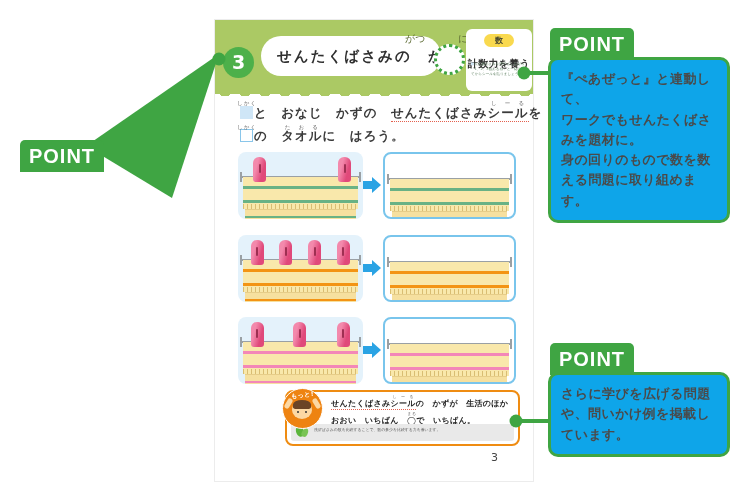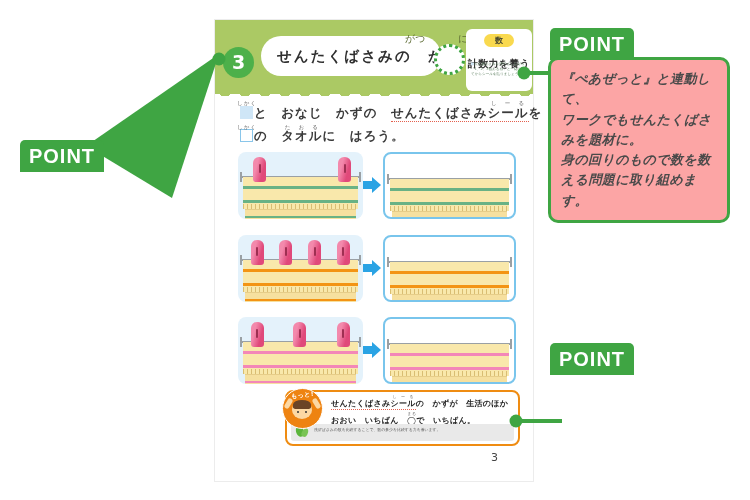--- a/index.html
+++ b/index.html
@@ -93,23 +93,23 @@
   .arm.l{left:3px;transform:rotate(30deg);}
   .arm.r{right:3px;transform:rotate(-30deg);}
   .pagenum{position:absolute;left:276px;top:431px;font-size:11px;color:#444;}
 
   
   .point{position:absolute;z-index:3;}
   .ptab{position:relative;z-index:1;margin-left:2px;margin-bottom:-3px;width:84px;height:32px;
         background:var(--green);color:#fff;text-align:center;line-height:32px;
         font-family:"Liberation Sans",sans-serif;font-size:20px;font-weight:bold;letter-spacing:1px;
         border-radius:5px 5px 0 0;}
-  .pbody{background:#fca5a5;border:3px solid var(--green);border-radius:10px;padding:9px 10px;
+  .pbody{background:#0ea5e9;border:3px solid var(--green);border-radius:10px;padding:9px 10px;
          font-size:13px;font-weight:600;line-height:1.56;letter-spacing:.4px;color:#4a4a4a;
-         white-space:pre-line;font-style:italic;}
+         white-space:pre-line;}
   .pt-left{left:18px;top:140px;width:172px;}
   .pt-tr{left:548px;top:28px;width:182px;}
   .pt-br{left:548px;top:343px;width:182px;}
   .pt-left .pbody,.pt-tr .pbody,.pt-br .pbody{box-sizing:border-box;width:100%;}
 </style>
 </head>
 <body>
 
 <div class="canvas">
 
@@ -235,15 +235,18 @@
     <div class="ptab">POINT</div>
     <div class="pbody">『ぺあぜっと』と連動して、
 ワークでもせんたくばさ
 みを題材に。
 身の回りのもので数を数
 える問題に取り組めま
 す。</div>
   </div>
   <div class="point pt-br">
     <div class="ptab">POINT</div>
+    <div class="pbody">さらに学びを広げる問題
+や、問いかけ例を掲載し
+ています。</div>
   </div>
 
 </div>
 
 </body></html>

